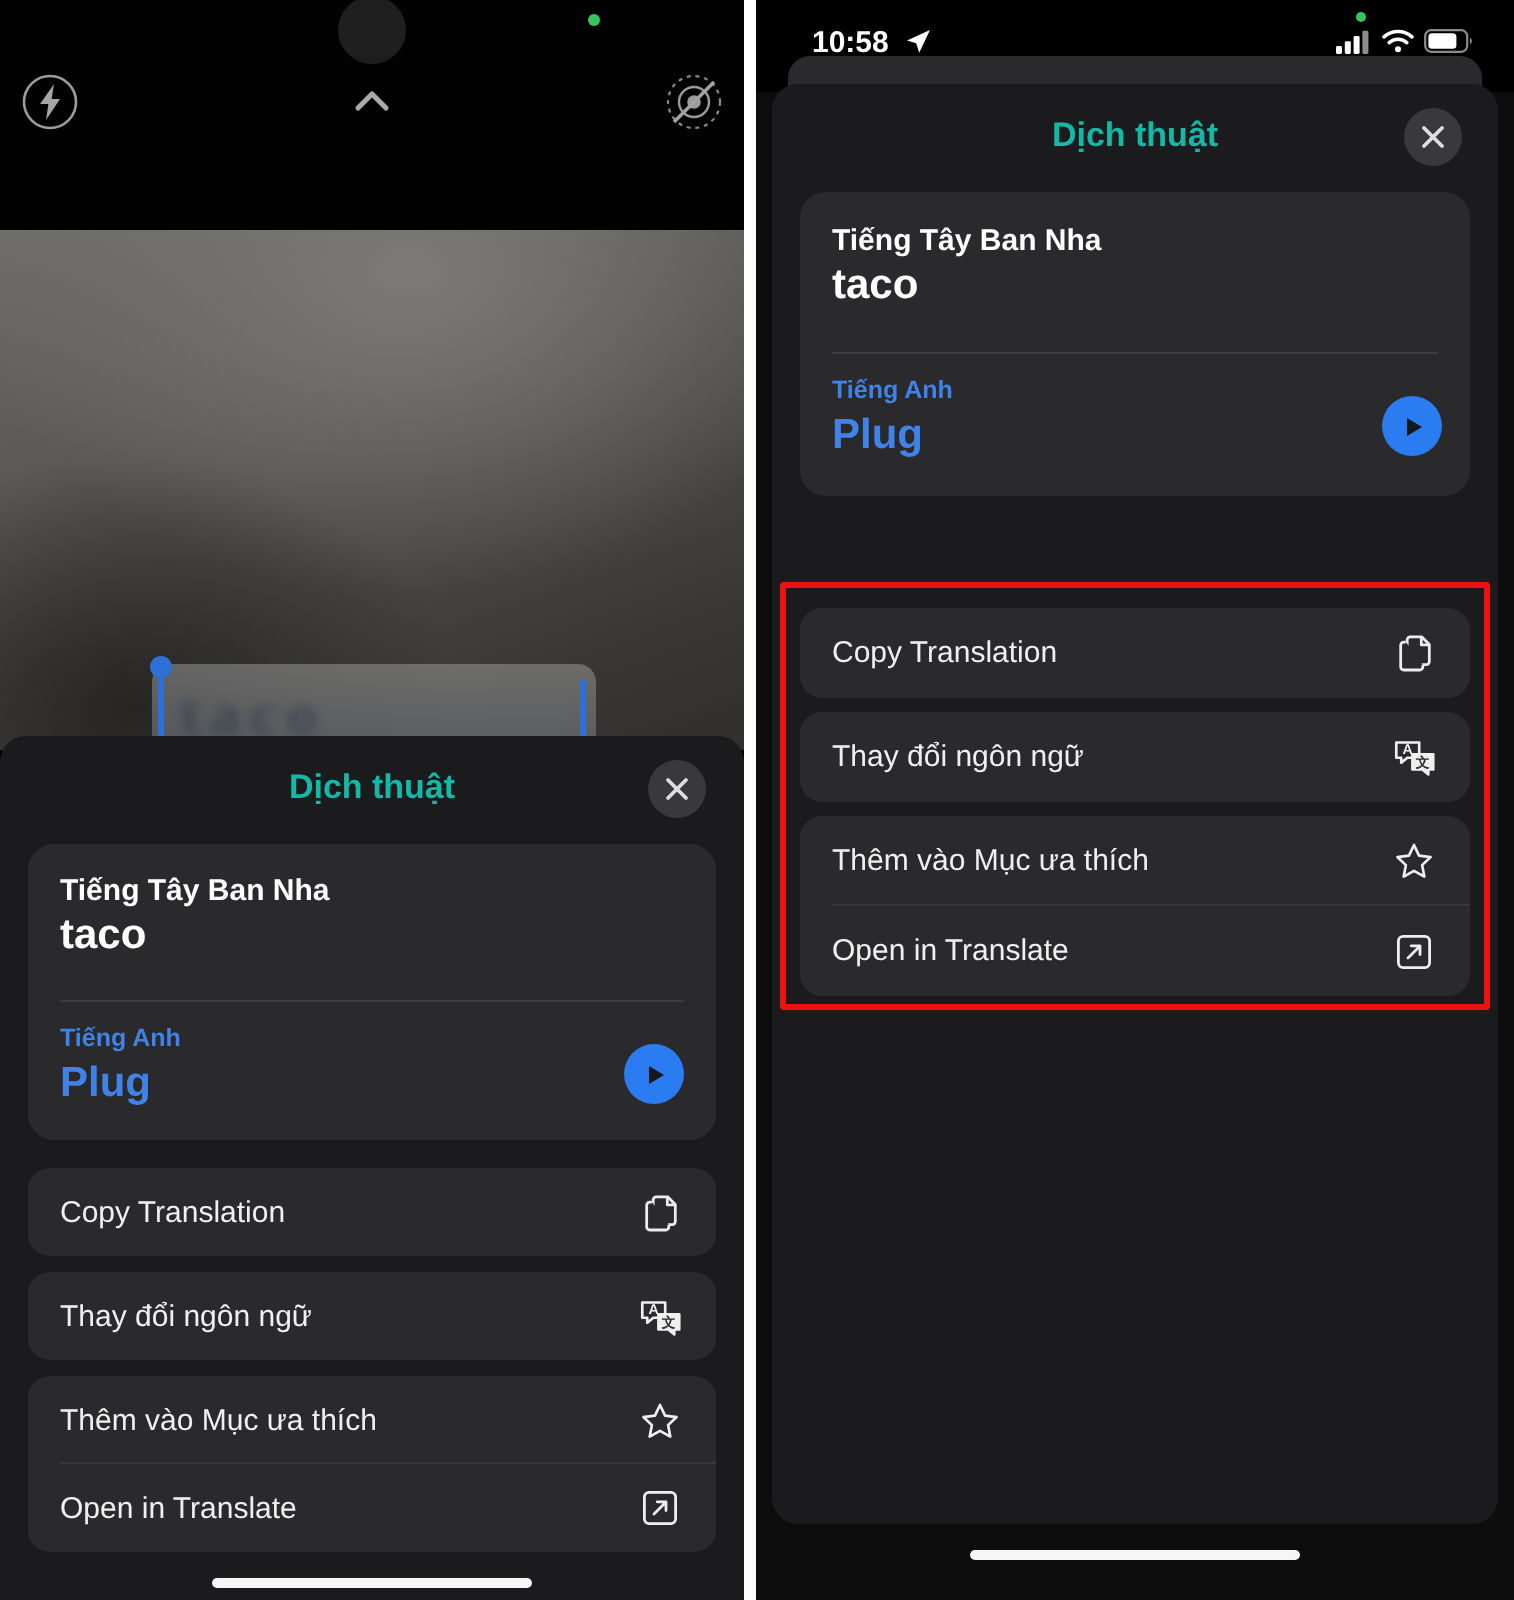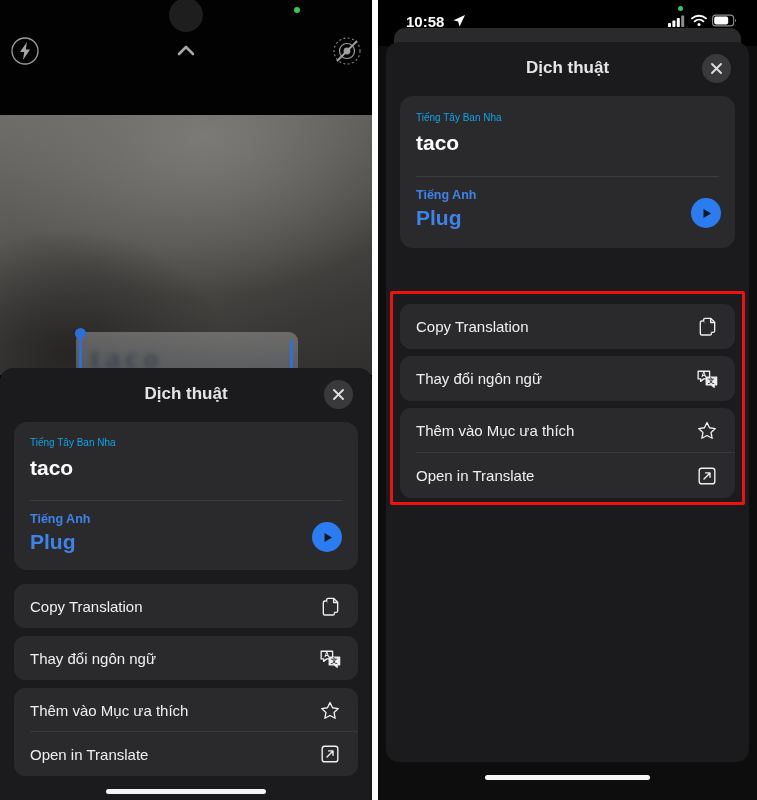--- a/index.html
+++ b/index.html
@@ -118,44 +118,44 @@
   }
 
   .sheet-title-row {
     position: relative;
     height: 54px;
   }
   .sheet-title {
     position: absolute;
     left: 0; right: 0; top: 16px;
     text-align: center;
-    color: #e5e5e5;
+    color: #14b8a6;
     font-size: 17px;
     font-weight: 700;
   }
   .close-btn {
     position: absolute;
     top: 12px;
     width: 29px; height: 29px;
     border-radius: 50%;
     background: #39393c;
     display: flex; align-items: center; justify-content: center;
   }
 
   
   .trans-card {
     position: absolute;
     background: #2a2a2c;
     border-radius: 13px;
   }
   .src-lang {
     position: absolute;
-    color: #0ea5e9;
-    font-size: 10px;
-    font-weight: 400;
+    color: #ffffff;
+    font-size: 15px;
+    font-weight: 700;
   }
   .src-word {
     position: absolute;
     color: #ffffff;
     font-size: 21px;
     font-weight: 700;
   }
   .divider-line {
     position: absolute;
     height: 1px;

